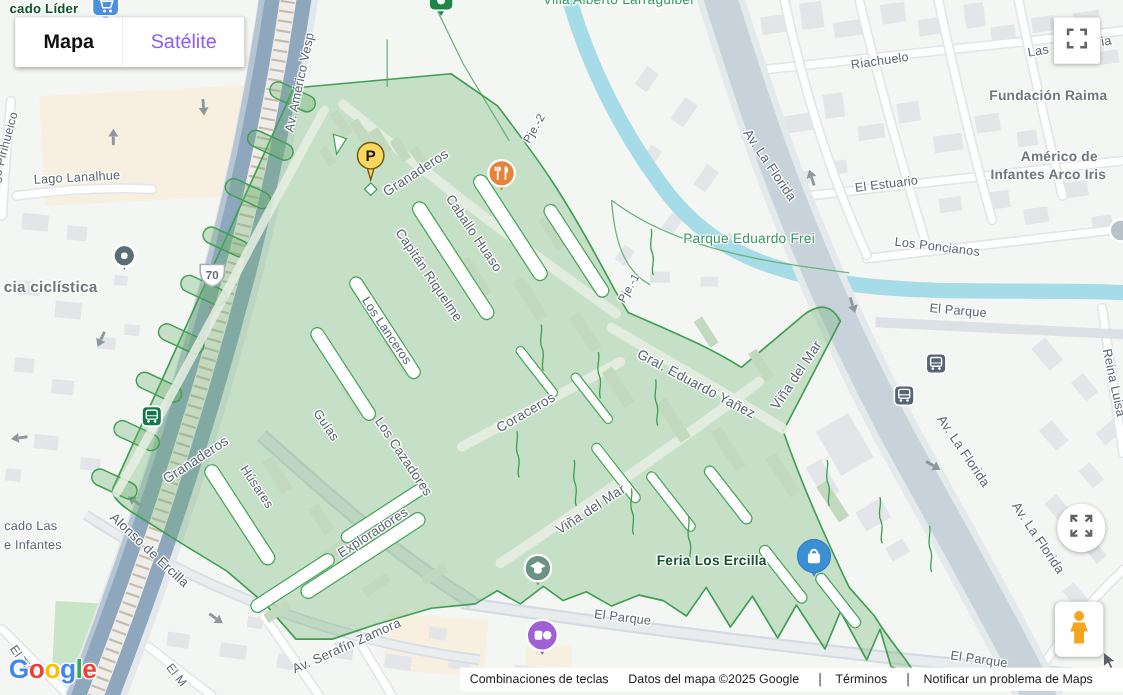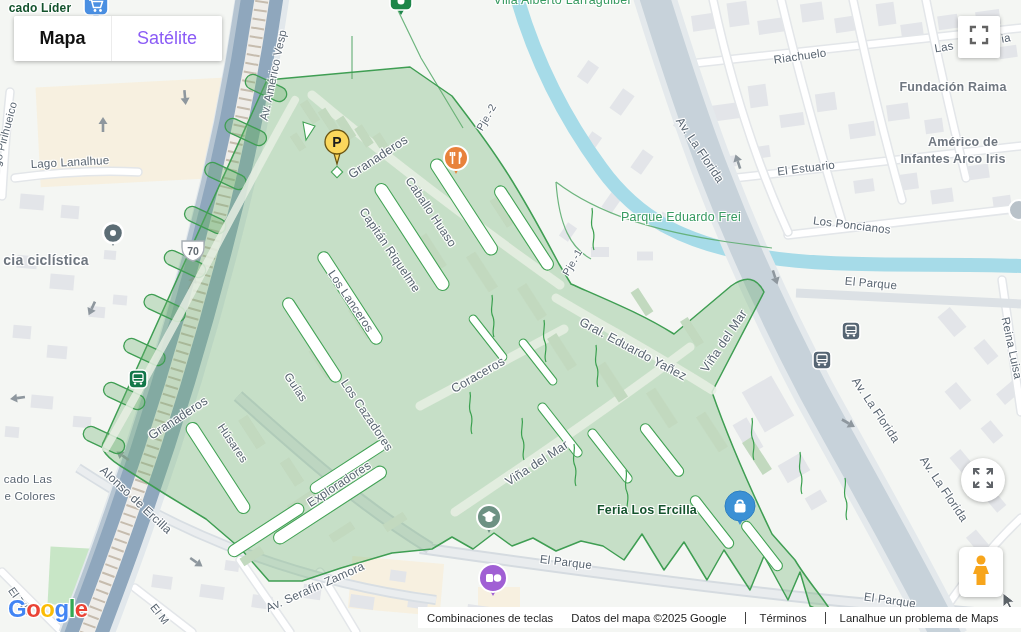--- a/index.html
+++ b/index.html
@@ -362,21 +362,21 @@
       <circle cx="0" cy="-10" r="4.5" fill="#f7a51c"></circle>
       <path d="M-5,-4 L5,-4 L8,4 L4.5,4 L4.5,15 L-4.5,15 L-4.5,4 L-8,4 Z" fill="#f7a51c"></path>
     </svg>
   </span>
 </div>
 
 <div id="attr-bar">
   <span>Combinaciones de teclas</span>
   <span>Datos del mapa ©2025 Google</span>
   <span class="sep">Términos</span>
-  <span class="sep">Lanalhue un problema de Maps</span>
+  <span class="sep">Notificar un problema de Maps</span>
 </div>
 
 <div id="glogo"><span style="color: rgb(66, 133, 244);">G</span><span style="color: rgb(234, 67, 53);">o</span><span style="color: rgb(251, 188, 5);">o</span><span style="color: rgb(66, 133, 244);">g</span><span style="color: rgb(52, 168, 83);">l</span><span style="color: rgb(234, 67, 53);">e</span></div>
 
 <div class="lbl k-street" style="left: 273px; top: 75px; font-size: 11.5px; transform: translate(-50%, -50%) rotate(-78deg);">Av. Américo Vesp</div>
     <div class="lbl k-street" style="left: 378px; top: 157px; font-size: 12.5px; transform: translate(-50%, -50%) rotate(-33deg);">Granaderos</div>
     <div class="lbl k-street" style="left: 431px; top: 212px; font-size: 12px; transform: translate(-50%, -50%) rotate(56deg);">Caballo Huaso</div>
     <div class="lbl k-street" style="left: 390px; top: 250px; font-size: 12px; transform: translate(-50%, -50%) rotate(56deg);">Capitán Riquelme</div>
     <div class="lbl k-street" style="left: 351px; top: 301px; font-size: 11.5px; transform: translate(-50%, -50%) rotate(56deg);">Los Lanceros</div>
     <div class="lbl k-street" style="left: 486px; top: 117px; font-size: 10.5px; transform: translate(-50%, -50%) rotate(-60deg);">Pje.-2</div>
@@ -402,21 +402,21 @@
     <div class="lbl k-street" style="left: 800px; top: 56px; font-size: 11.5px; transform: translate(-50%, -50%) rotate(-8deg);">Riachuelo</div>
     <div class="lbl k-street" style="left: 944px; top: 47px; font-size: 11.5px; transform: translate(-50%, -50%) rotate(-10deg);">Las</div>
     <div class="lbl k-street" style="left: 1006px; top: 38px; font-size: 11.5px; transform: translate(-50%, -50%) rotate(-10deg);">ia</div>
     <div class="lbl k-street" style="left: 1012px; top: 348px; font-size: 11.5px; transform: translate(-50%, -50%) rotate(78deg);">Reina Luisa</div>
     <div class="lbl k-street" style="left: 700px; top: 150px; font-size: 12px; transform: translate(-50%, -50%) rotate(56deg);">Av. La Florida</div>
     <div class="lbl k-street" style="left: 876px; top: 410px; font-size: 12px; transform: translate(-50%, -50%) rotate(56deg);">Av. La Florida</div>
     <div class="lbl k-street" style="left: 944px; top: 489px; font-size: 12px; transform: translate(-50%, -50%) rotate(56deg);">Av. La Florida</div>
     <div class="lbl k-street" style="left: 3px; top: 140px; font-size: 11px; transform: translate(-50%, -50%) rotate(-75deg);">Lago Pirihueico</div>
     <div class="lbl k-street" style="left: 70px; top: 162px; font-size: 11.5px; transform: translate(-50%, -50%) rotate(-3deg);">Lago Lanalhue</div>
     <div class="lbl k-street" style="left: 28px; top: 479px; font-size: 11.5px; transform: translate(-50%, -50%) rotate(0deg);">cado Las</div>
-    <div class="lbl k-street" style="left: 30px; top: 496px; font-size: 11.5px; transform: translate(-50%, -50%) rotate(0deg);">e Colores</div>
+    <div class="lbl k-street" style="left: 30px; top: 496px; font-size: 11.5px; transform: translate(-50%, -50%) rotate(0deg);">e Infantes</div>
     <div class="lbl k-poi" style="left: 953px; top: 87px; font-size: 12.5px; transform: translate(-50%, -50%) rotate(0deg);">Fundación Raima</div>
     <div class="lbl k-poi" style="left: 963px; top: 142px; font-size: 12.5px; transform: translate(-50%, -50%) rotate(0deg);">Américo de</div>
     <div class="lbl k-poi" style="left: 953px; top: 159px; font-size: 12.5px; transform: translate(-50%, -50%) rotate(0deg);">Infantes Arco Iris</div>
     <div class="lbl k-poi" style="left: 46px; top: 248px; font-size: 14px; transform: translate(-50%, -50%) rotate(0deg); margin-top: 12px;">cia ciclística</div>
     <div class="lbl k-park" style="left: 681px; top: 217px; font-size: 12.5px; transform: translate(-50%, -50%) rotate(0deg);">Parque Eduardo Frei</div>
     <div class="lbl k-park" style="left: 562px; top: 0px; font-size: 12.5px; transform: translate(-50%, -50%) rotate(0deg);">Villa Alberto Larraguibel</div>
     <div class="lbl k-blue" style="left: 40px; top: 8px; font-size: 12px; transform: translate(-50%, -50%) rotate(0deg);">cado Líder</div>
     <div class="lbl k-blue" style="left: 647px; top: 510px; font-size: 12.5px; transform: translate(-50%, -50%) rotate(0deg);">Feria Los Ercilla</div>
     <div class="mk" style="left: 337px; top: 150px; transform: translate(-50%, -50%);"><svg width="30" height="40" viewBox="-15 -20 30 40">
       <path d="M-4,2 L0,16 L4,2 Z" fill="#fbd75c" stroke="#6b5513" stroke-width="1.2"></path>

